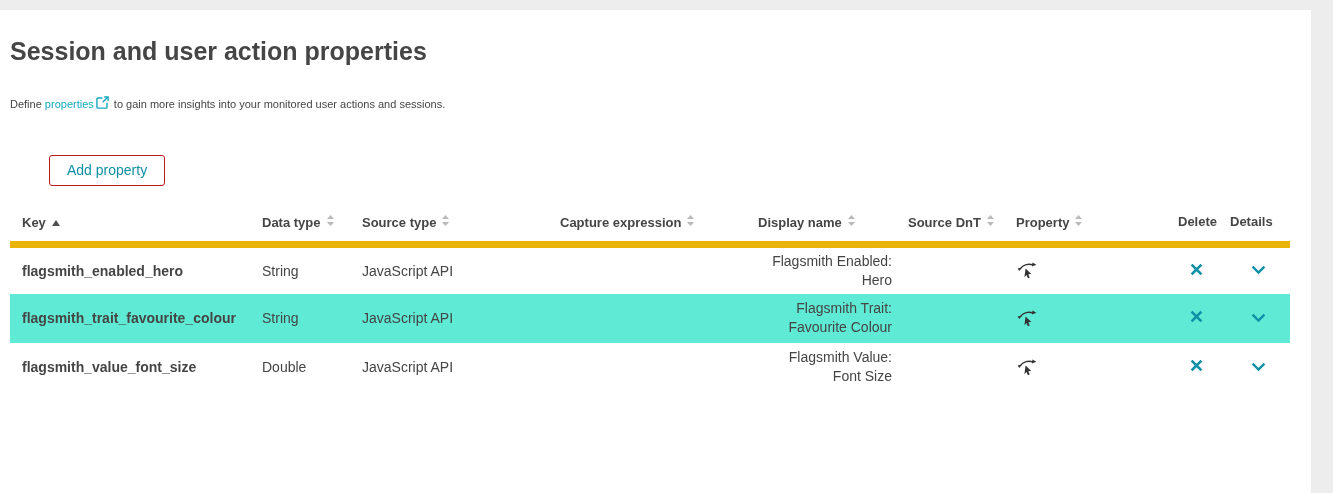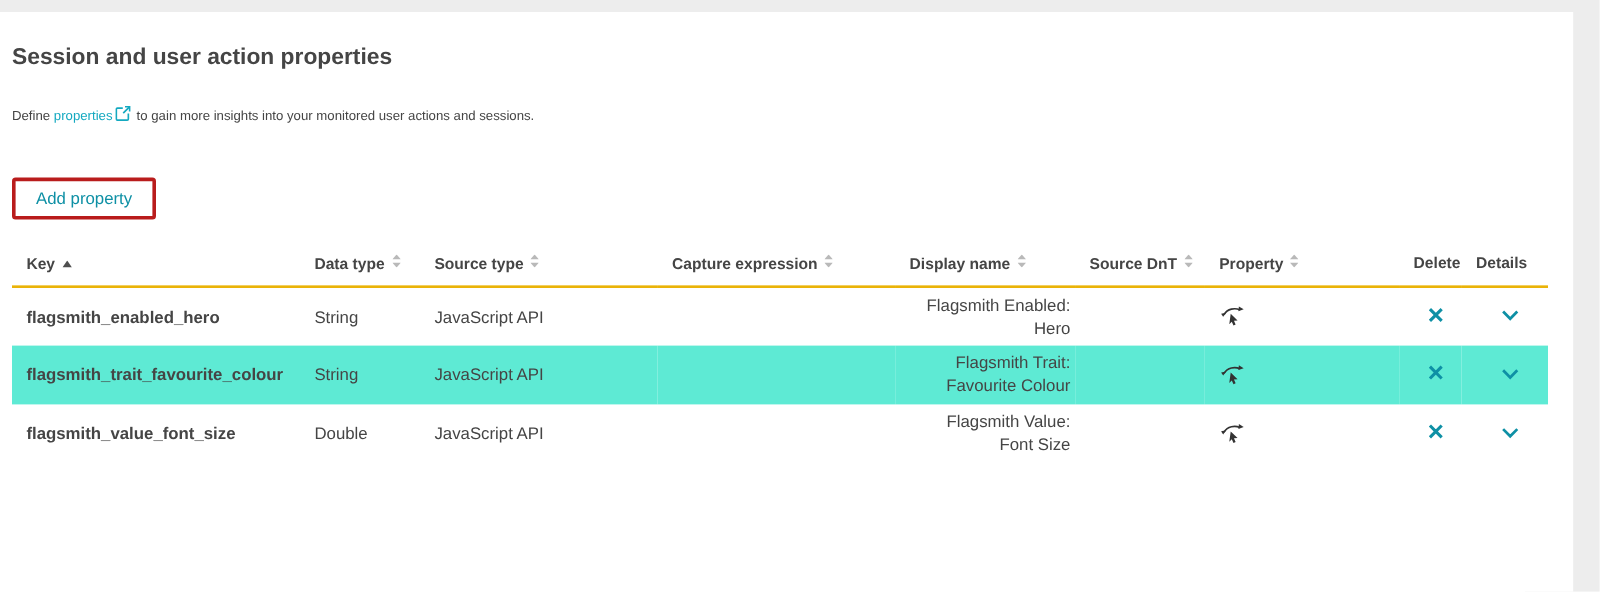--- a/index.html
+++ b/index.html
@@ -15,21 +15,21 @@
   .panel {
     position: absolute;
     left: 0; top: 10px;
     width: 1311px; height: 483px;
     background: #ffffff;
     overflow: hidden;
   }
   .content { padding-left: 10px; }
 
   .page-title {
-    font-size: 19px;
+    font-size: 25px;
     font-weight: 700;
     margin: 27px 0 0 0;
     color: #454545;
   }
 
   .intro {
     margin-top: 29px;
     font-size: 11px;
     line-height: 19.5px;
   }
@@ -38,27 +38,28 @@
     color: #14a9c0;
     text-decoration: none;
     cursor: pointer;
   }
   .ext-icon { display: inline-block; vertical-align: -1px; margin: 0 2px; }
 
   .btn-add {
     margin-top: 39px;
     display: inline-block;
     background: #ffffff;
-    border: 3px solid #b91c1c;
+    border: 1px solid #b91c1c;
     color: #0e90a5;
     font-size: 14px;
     font-family: "Liberation Sans", sans-serif;
     padding: 6px 17px 7px 17px;
     border-radius: 3px;
     cursor: pointer;
+    margin-left: 39px;
   }
 
   .filter-row {
     margin-top: 28px;
     padding-left: 12px;
     display: flex;
     align-items: center;
   }
   .filter-icon { display: inline-flex; margin-right: 8px; }
   .filter-input {
@@ -78,21 +79,21 @@
     table-layout: fixed;
     width: 1280px;
     margin-top: 18px;
   }
   table.props thead th {
     text-align: left;
     font-size: 13px;
     font-weight: 700;
     color: #454545;
     padding: 10px 4px 11px 12px;
-    border-bottom: 2px solid #eab308;
+    border-bottom: 7px solid #eab308;
     white-space: nowrap;
     cursor: pointer;
   }
   table.props tbody tr { height: 49px; }
   table.props tbody tr.alt { background: #5eead4; }
   table.props tbody td {
     font-size: 14px;
     padding: 4px 4px 4px 12px;
     vertical-align: middle;
     color: #454545;

